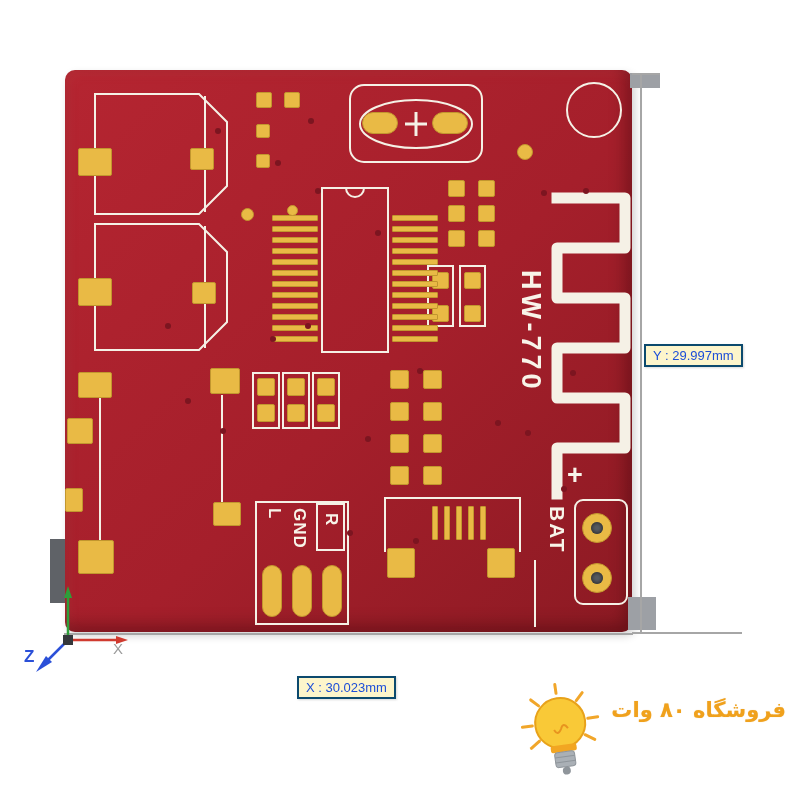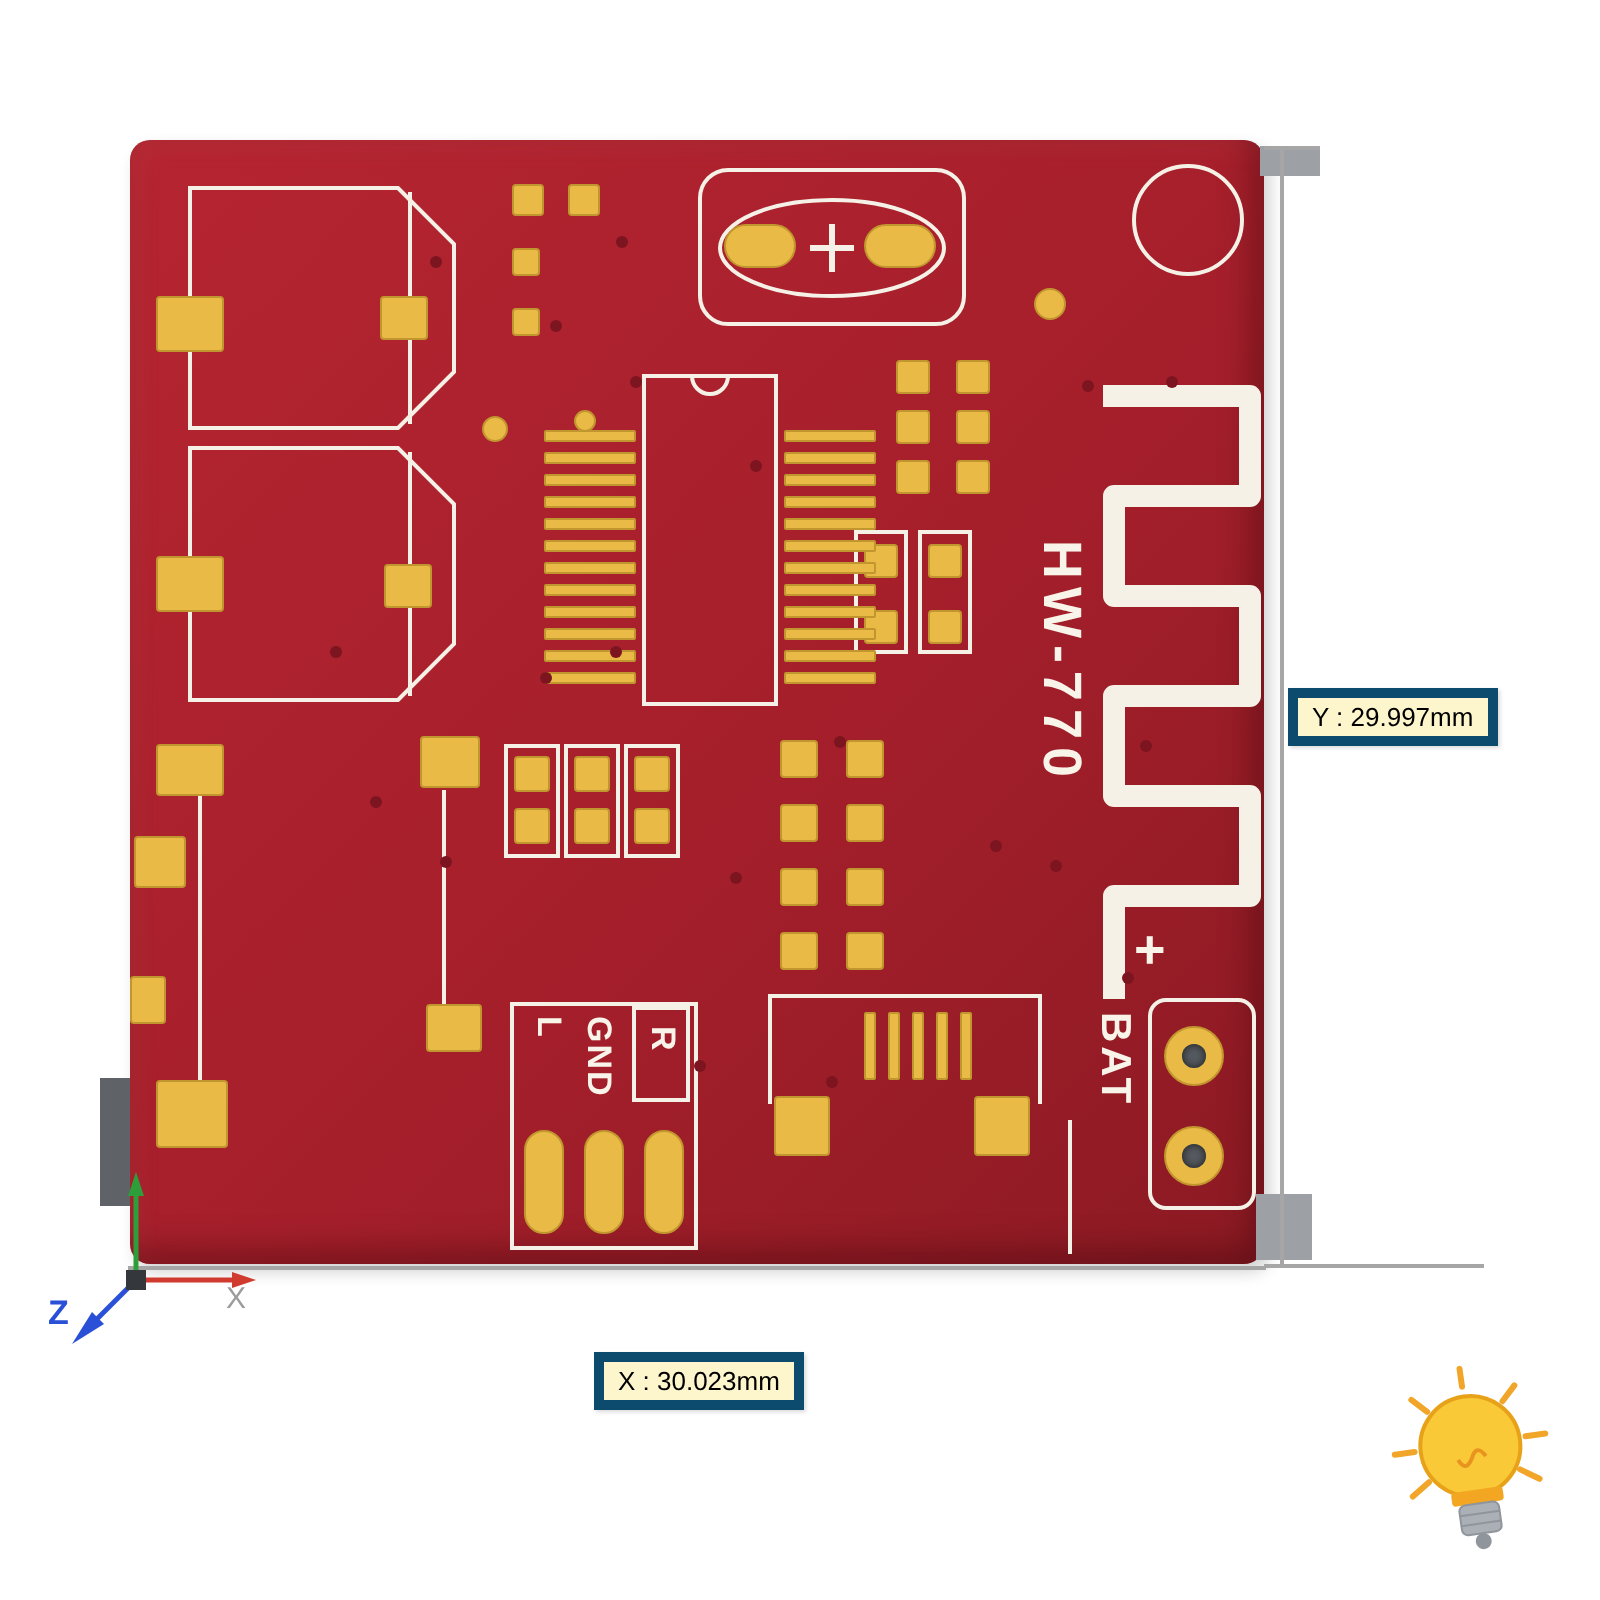--- a/index.html
+++ b/index.html
@@ -37,22 +37,22 @@
   .tab-top-right{left:630px;top:73px;width:30px;height:15px;}
   .tab-bottom-right{left:628px;top:597px;width:28px;height:33px;}
   .tab-left{left:50px;top:539px;width:15px;height:64px;background:#5f6267;}
 
   
   .dim{position:absolute;background:#a6a6a6;}
   .dim-y-line{left:640px;top:74px;width:2px;height:559px;}
   .dim-ext-top{left:632px;top:73px;width:28px;height:2px;}
   .dim-ext-bottom{left:632px;top:632px;width:110px;height:2px;}
   .dim-x-line{left:64px;top:633px;width:569px;height:2px;}
-  .dim-label{position:absolute;background:var(--label-bg,#fdf5cb);border:5px solid #0c4a6e;
-             color:#000000;font-size:13px;padding:2px 7px;white-space:nowrap;
+  .dim-label{position:absolute;background:var(--label-bg,#fdf5cb);border:2px solid #0c4a6e;
+             color:#1d4ed8;font-size:13px;padding:2px 7px;white-space:nowrap;
              box-shadow:1px 1px 2px rgba(0,0,0,.15);}
   .dim-label-y{left:644px;top:344px;}
   .dim-label-x{left:297px;top:676px;}
 
   
   .axis{position:absolute;left:16px;top:580px;}
 
   
   .watermark{position:absolute;right:14px;bottom:8px;display:flex;align-items:flex-start;}
   .bulb{transform:rotate(-8deg);margin-top:4px;}
@@ -245,16 +245,17 @@
       </g>
       <circle cx="48" cy="43" r="25" fill="#f9c937" stroke="#e8a21a" stroke-width="2"></circle>
       <path d="M 41,49 q 3,7 7,0 q 3,-7 7,0" fill="none" stroke="#e8941f" stroke-width="2"></path>
       <rect x="35" y="65" width="26" height="7" rx="2" fill="#f2a622"></rect>
       <rect x="38" y="72" width="20" height="15" rx="3" fill="#aab0b6" stroke="#8f959b"></rect>
       <line x1="38" y1="77" x2="58" y2="77" stroke="#8f959b"></line>
       <line x1="38" y1="82" x2="58" y2="82" stroke="#8f959b"></line>
       <circle cx="48" cy="91" r="4" fill="#8f959b"></circle>
     </svg>
     <div class="wm-text">
+      <div class="wm-tagline">فروشگاه ۸۰ وات</div>
     </div>
   </div>
 
 </div>
 
 </body></html>

